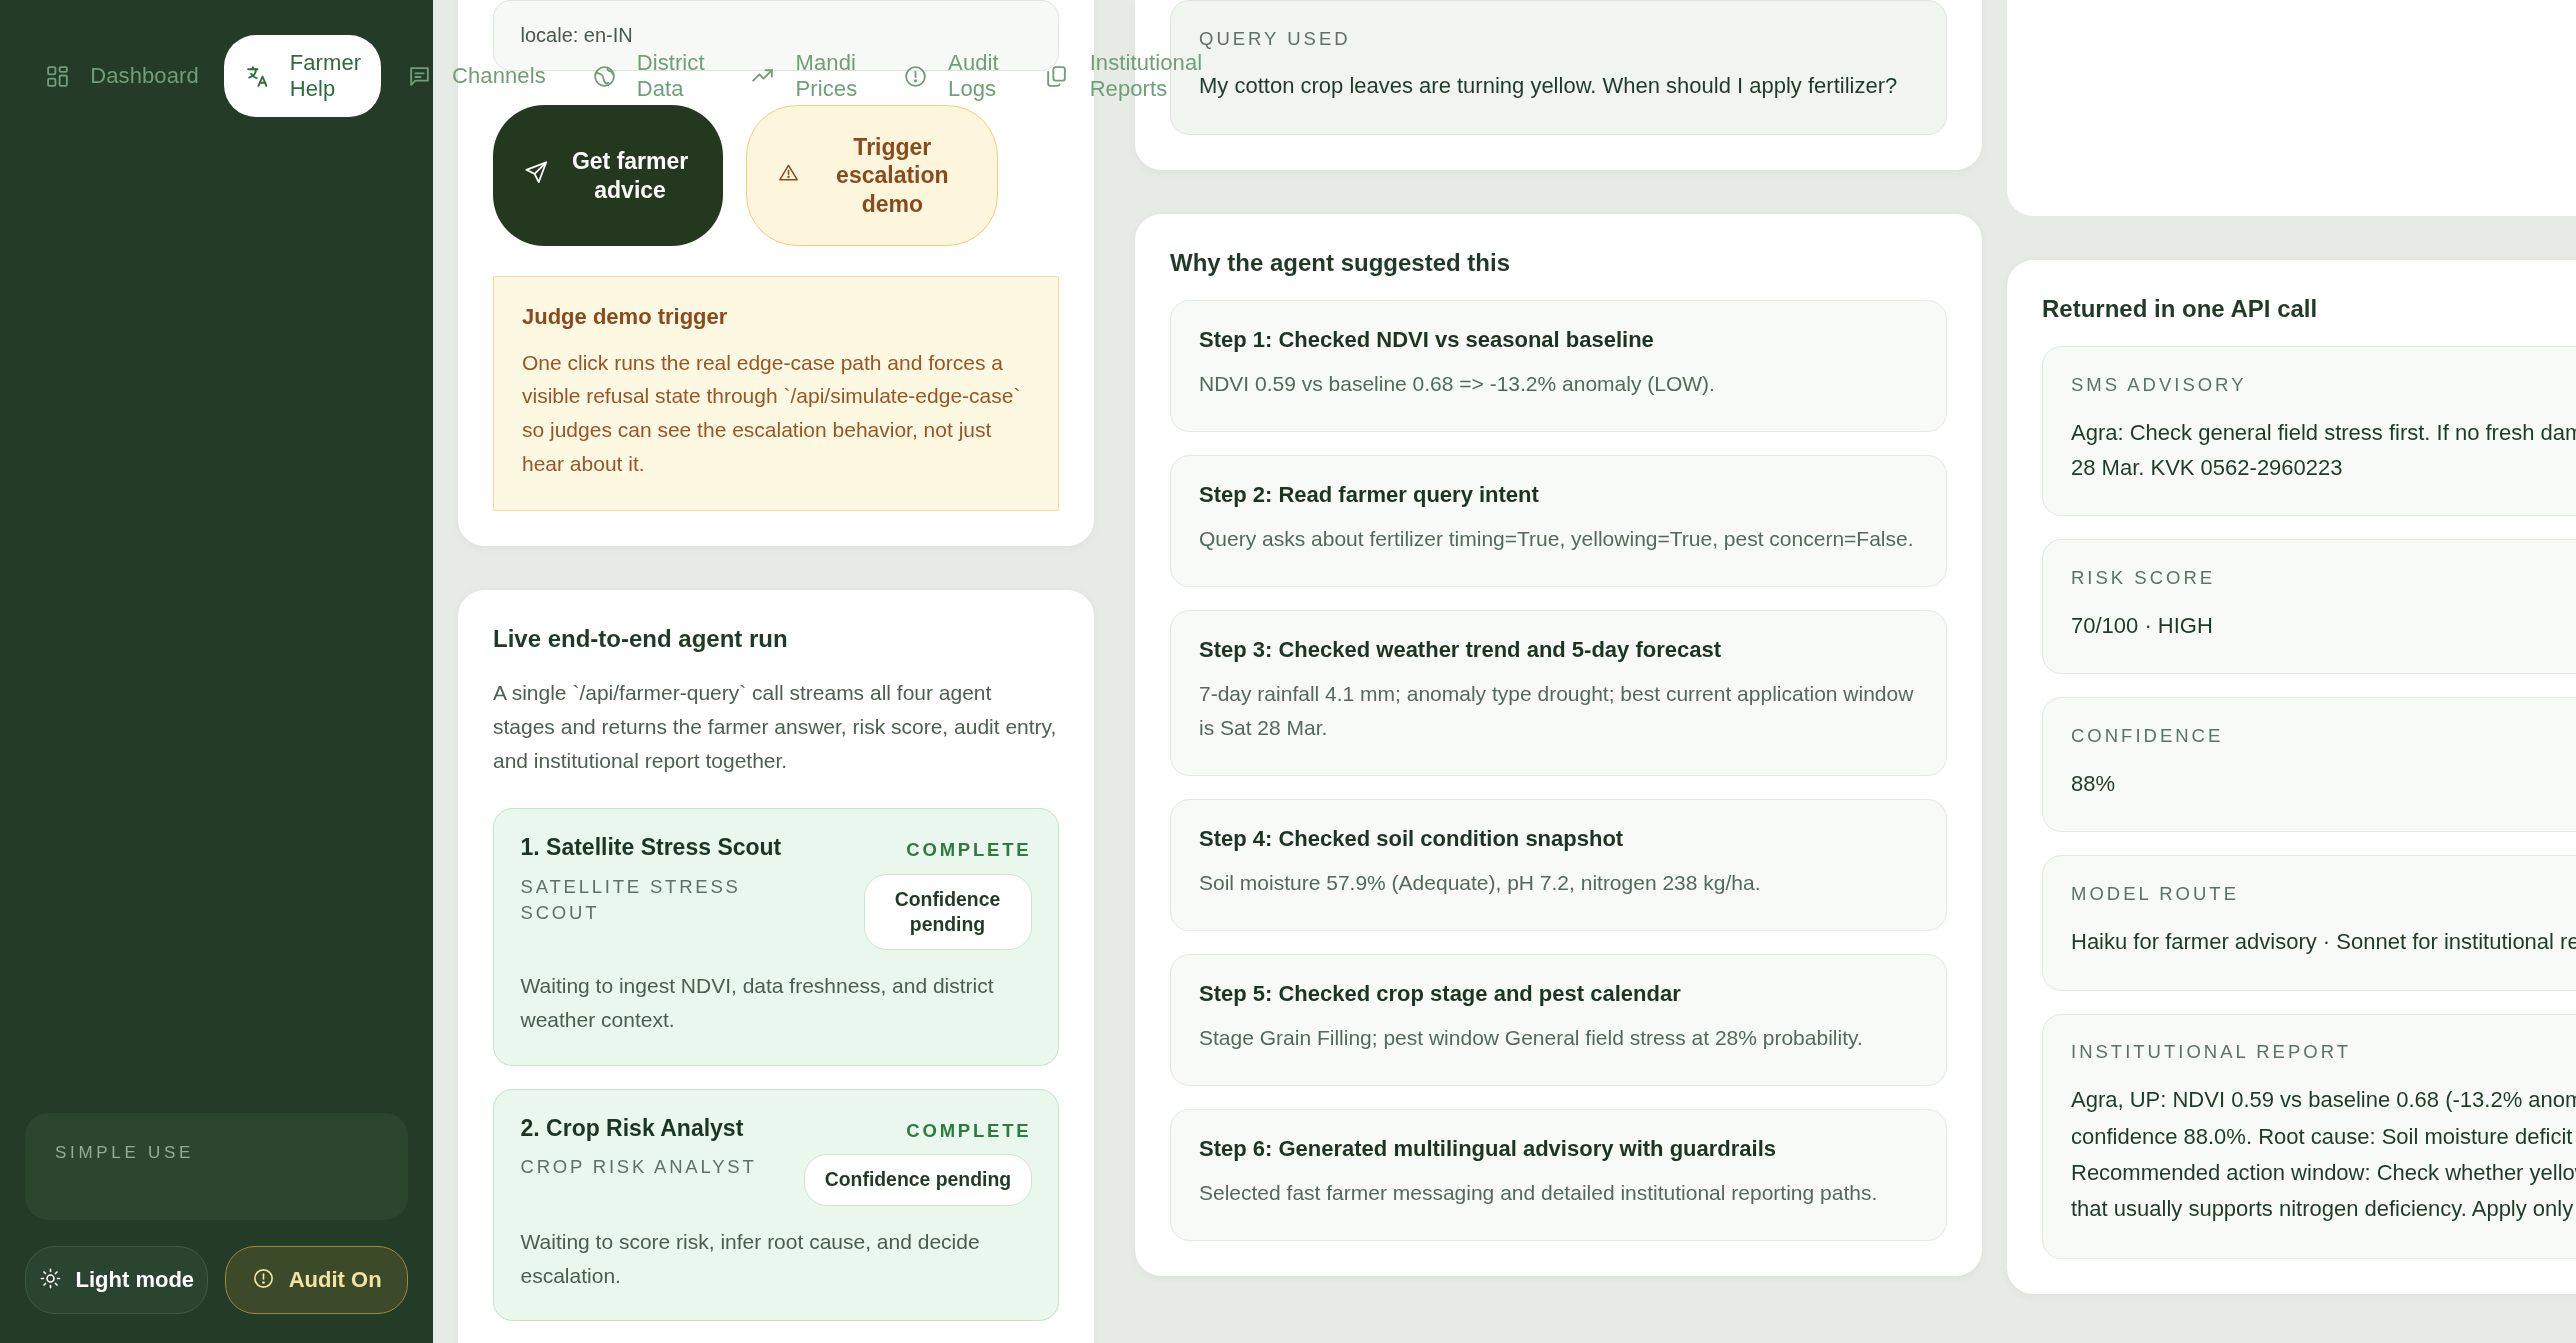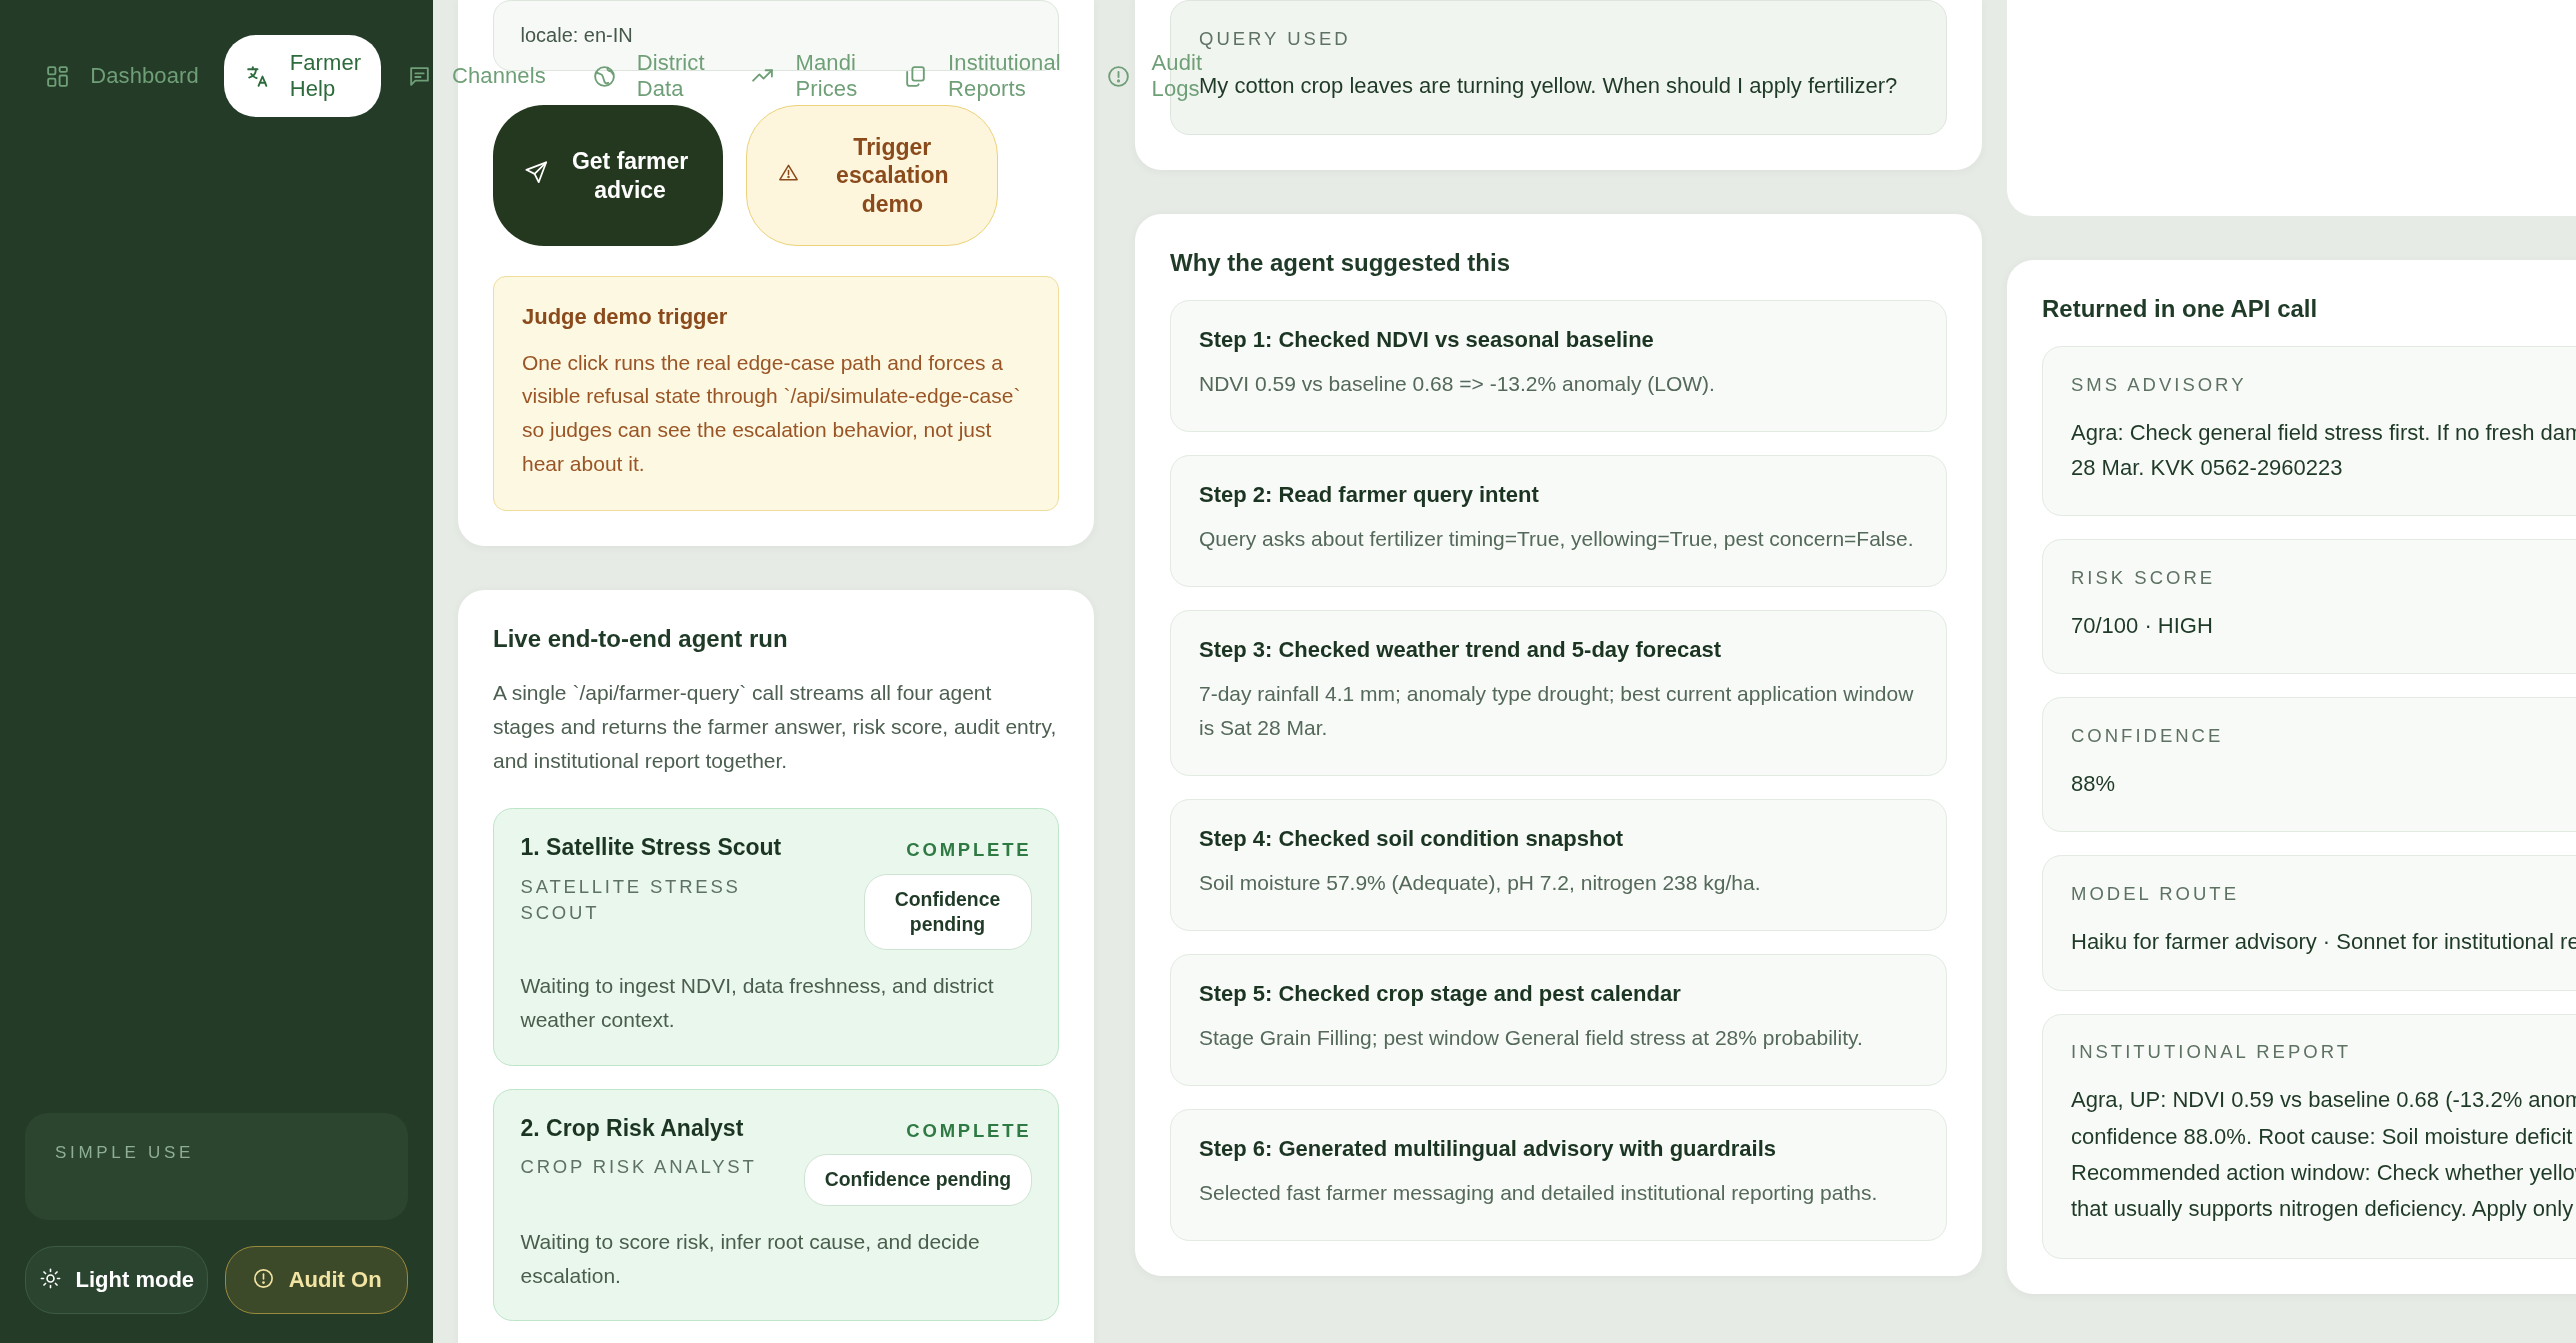--- a/index.html
+++ b/index.html
@@ -106,21 +106,21 @@
     border-radius: 51px; padding: 26.5px 30px; cursor: pointer;
     font-size: 23px; font-weight: 700; line-height: 1.25; text-align: center;
   }
   .act.primary { background: #23381f; color: #ffffff; flex: 0 0 230px; }
   .act.warn { background: #fdf6dd; border: 1.8px solid #ecd27a; color: #8a4a1c; flex: 0 0 252px; }
 
   
   .callout {
     margin-top: 30px;
     background: #fdf8e2; border: 1.8px solid #f0dd9a;
-    border-radius: 13px; padding: 26.5px 28px 30px 28px;
+    border-radius: 2px; padding: 26.5px 28px 30px 28px;
   }
   .callout-h { font-size: 22px; font-weight: 700; color: #8a4a1c; margin-bottom: 16px; }
   .callout-p { font-size: 21px; line-height: 1.60; color: #9a5526; }
 
   
   .stage {
     background: #e9f7ec; border: 0.9px solid #bfe5c8;
     border-radius: 19.4px; padding: 25px 26.5px 28px 26.5px;
     margin-top: 23px;
   }
@@ -229,36 +229,36 @@
             <polyline points="3,16 9,10 13,14 21,6"></polyline>
               <polyline points="15,6 21,6 21,12"></polyline>
           </svg>
         </span>
         <span>Mandi Prices</span>
       </div>
 
       <div class="nav-item">
         <span class="ico">
           <svg width="25" height="25" viewBox="0 0 24 24" fill="none" stroke="#6f9f77" stroke-width="1.8" stroke-linecap="round" stroke-linejoin="round">
-            <rect x="9" y="3" width="11" height="13" rx="2"></rect>
-              <path d="M15 19.5A2.5 2.5 0 0 1 12.5 21H6a2 2 0 0 1-2-2V7.5"></path>
-          </svg>
-        </span>
-        <span>Institutional Reports</span>
-      </div>
-
-      <div class="nav-item">
-        <span class="ico">
-          <svg width="25" height="25" viewBox="0 0 24 24" fill="none" stroke="#6f9f77" stroke-width="1.8" stroke-linecap="round" stroke-linejoin="round">
             <circle cx="12" cy="12" r="9"></circle>
               <path d="M12 7.5v5"></path>
               <circle cx="12" cy="16.2" r="0.6" fill="#6f9f77"></circle>
           </svg>
         </span>
         <span>Audit Logs</span>
+      </div>
+
+      <div class="nav-item">
+        <span class="ico">
+          <svg width="25" height="25" viewBox="0 0 24 24" fill="none" stroke="#6f9f77" stroke-width="1.8" stroke-linecap="round" stroke-linejoin="round">
+            <rect x="9" y="3" width="11" height="13" rx="2"></rect>
+              <path d="M15 19.5A2.5 2.5 0 0 1 12.5 21H6a2 2 0 0 1-2-2V7.5"></path>
+          </svg>
+        </span>
+        <span>Institutional Reports</span>
       </div>
 
     </nav>
 
     <div class="sb-spacer"></div>
 
     <div class="sb-bottom">
       <div class="tipcard">
         <div class="tip-kicker">SIMPLE USE</div>
       </div>

